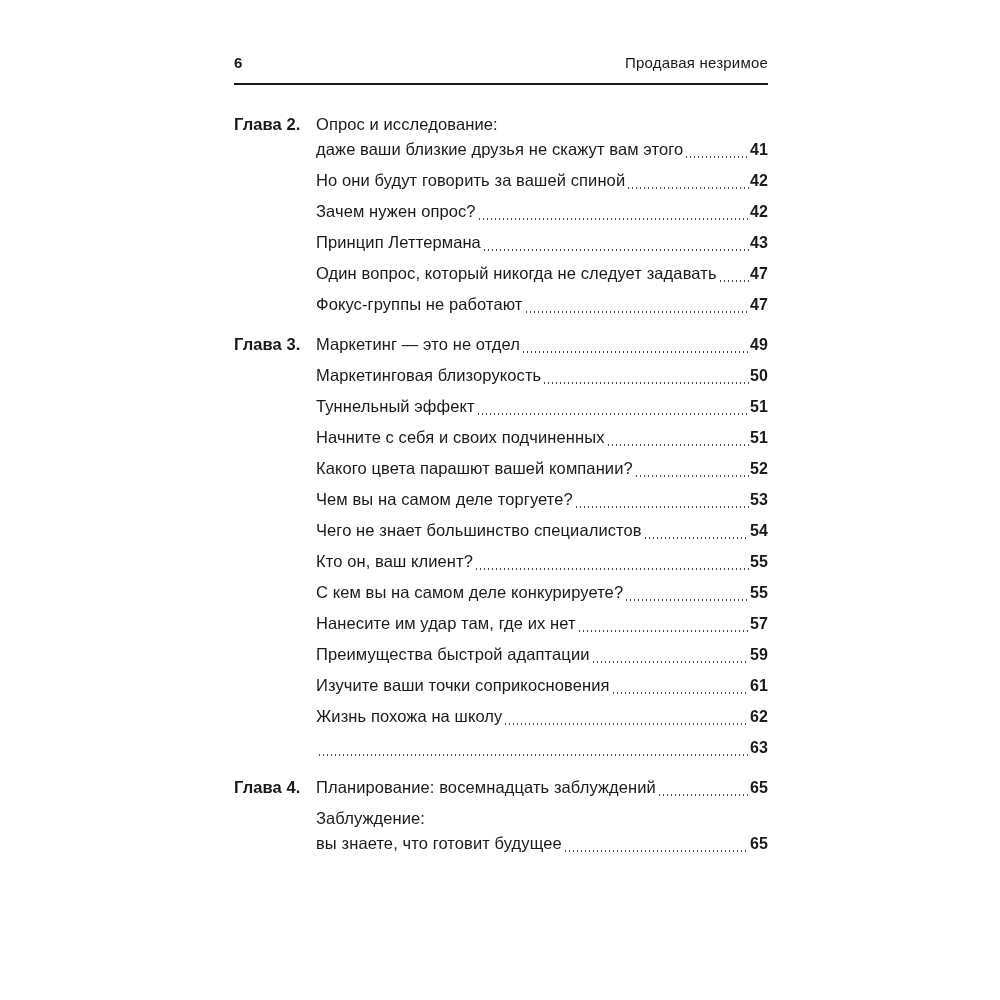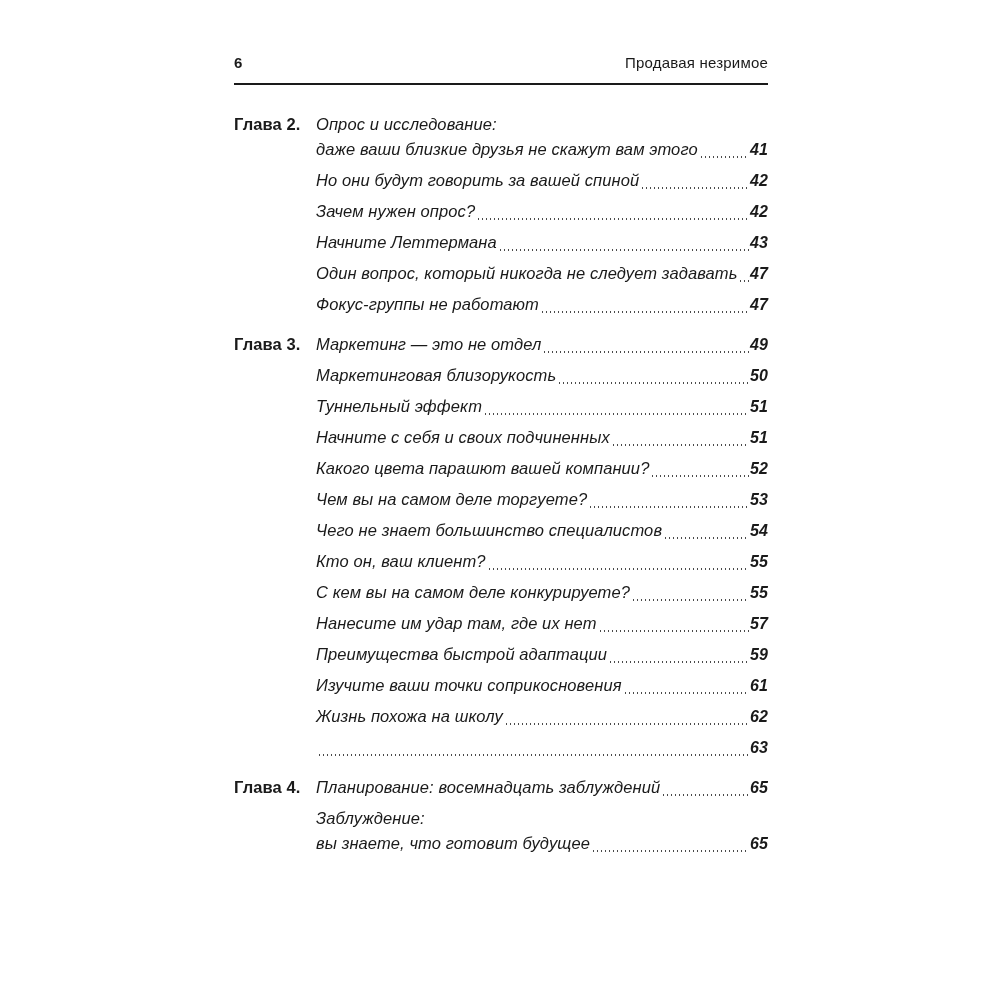--- a/index.html
+++ b/index.html
@@ -58,21 +58,20 @@
   .label-col {
     flex: 0 0 82px;
     font-weight: 700;
     font-size: 16.5px;
     line-height: 25px;
     letter-spacing: 0.1px;
   }
   .title-block {
     flex: 1 1 auto;
     min-width: 0;
-    font-style: italic;
   }
   .line {
     font-size: 16.5px;
     line-height: 25px;
     letter-spacing: 0.1px;
     display: block;
   }
   .leader-line {
     display: flex;
     align-items: flex-end;
@@ -136,21 +135,21 @@
                 <span class="t">Зачем нужен опрос?</span>
                 <span class="leader"></span>
                 <span class="num">42</span>
               </div>
             </div>
           </div>
           <div class="item entry">
             <span class="label-col"></span>
             <div class="title-block">
               <div class="line leader-line">
-                <span class="t">Начните Леттермана</span>
+                <span class="t">Принцип Леттермана</span>
                 <span class="leader"></span>
                 <span class="num">43</span>
               </div>
             </div>
           </div>
           <div class="item entry">
             <span class="label-col"></span>
             <div class="title-block">
               <div class="line leader-line">
                 <span class="t">Один вопрос, который никогда не следует задавать</span>

